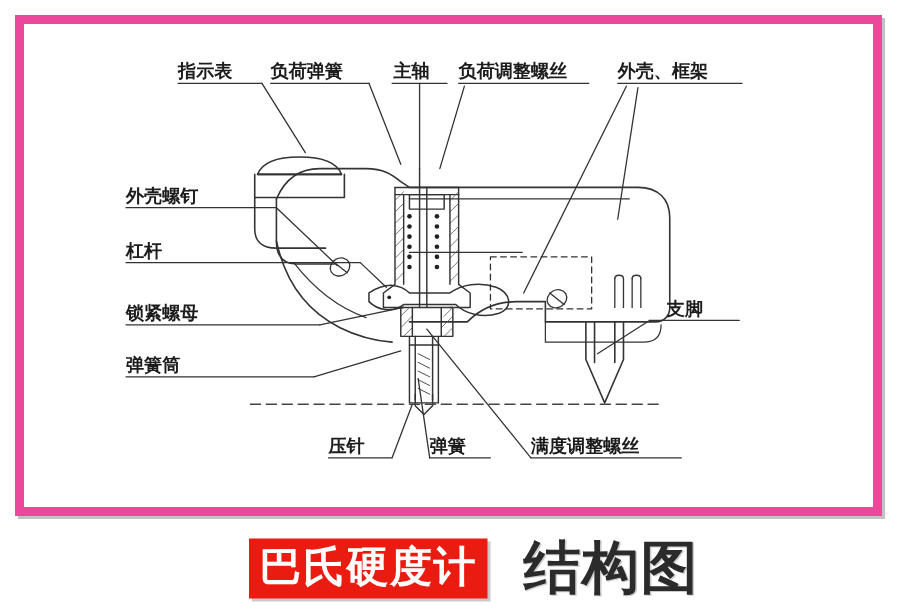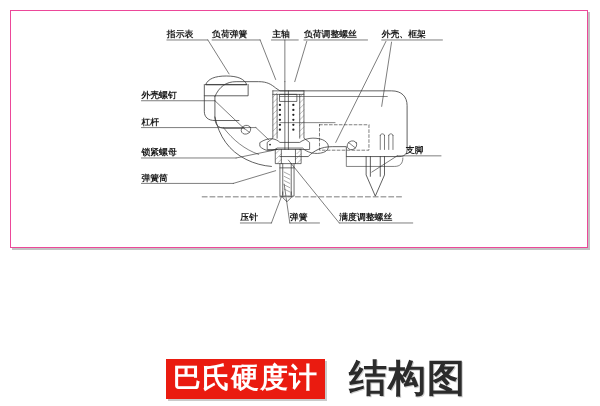--- a/index.html
+++ b/index.html
@@ -11,23 +11,23 @@
     position:relative;
   }
   #page{
     position:absolute;left:0;top:0;width:600px;height:406px;
     background:#ffffff;
   }
   
   #frame{
     position:absolute;
     left:10px;top:10px;
-    width:578px;height:238px;
+    width:578px;height:334px;
     background:#ffffff;
-    border:1px solid #ec4899;
+    border:6px solid #ec4899;
     box-shadow:2px 2px 0 rgba(120,120,120,.45);
     box-sizing:border-box;
   }
   #drawing{
     position:absolute;left:0;top:0;width:100%;height:100%;
   }
   
   #caption{
     position:absolute;
     left:0;top:352px;

